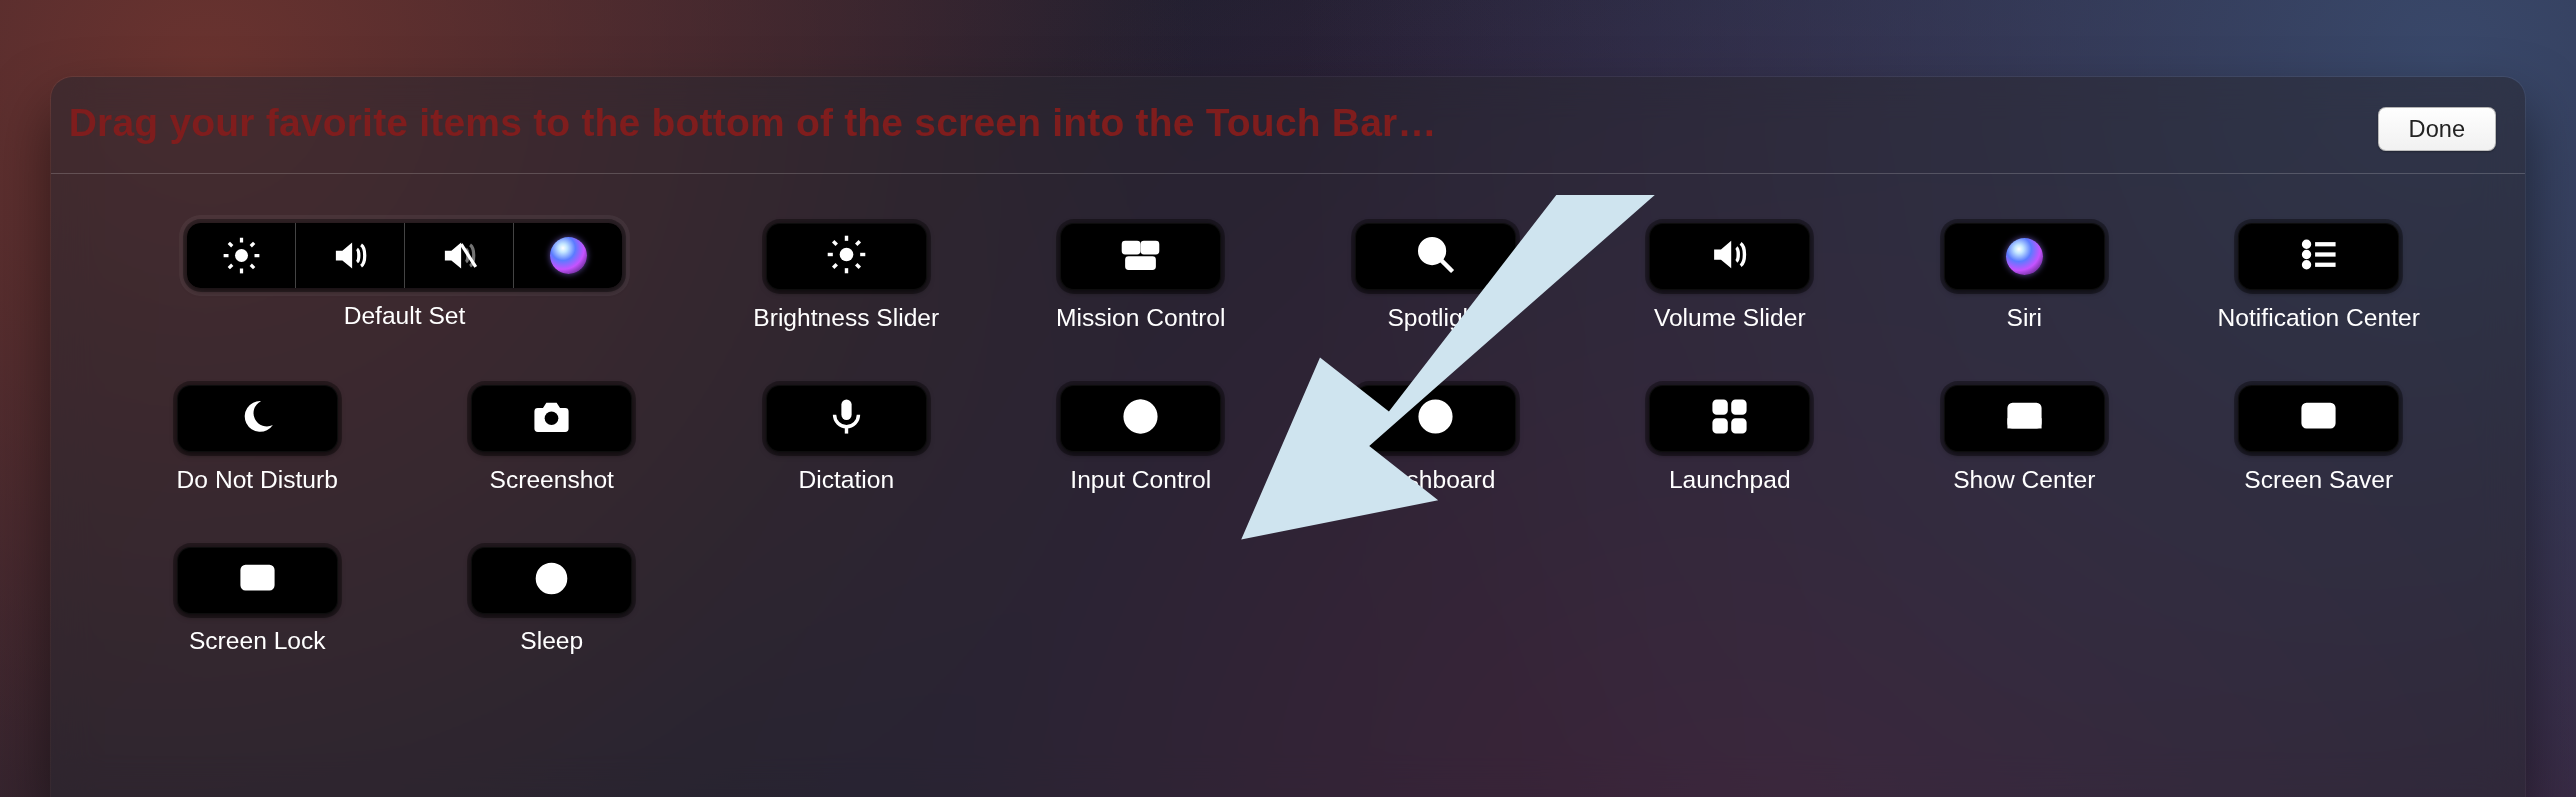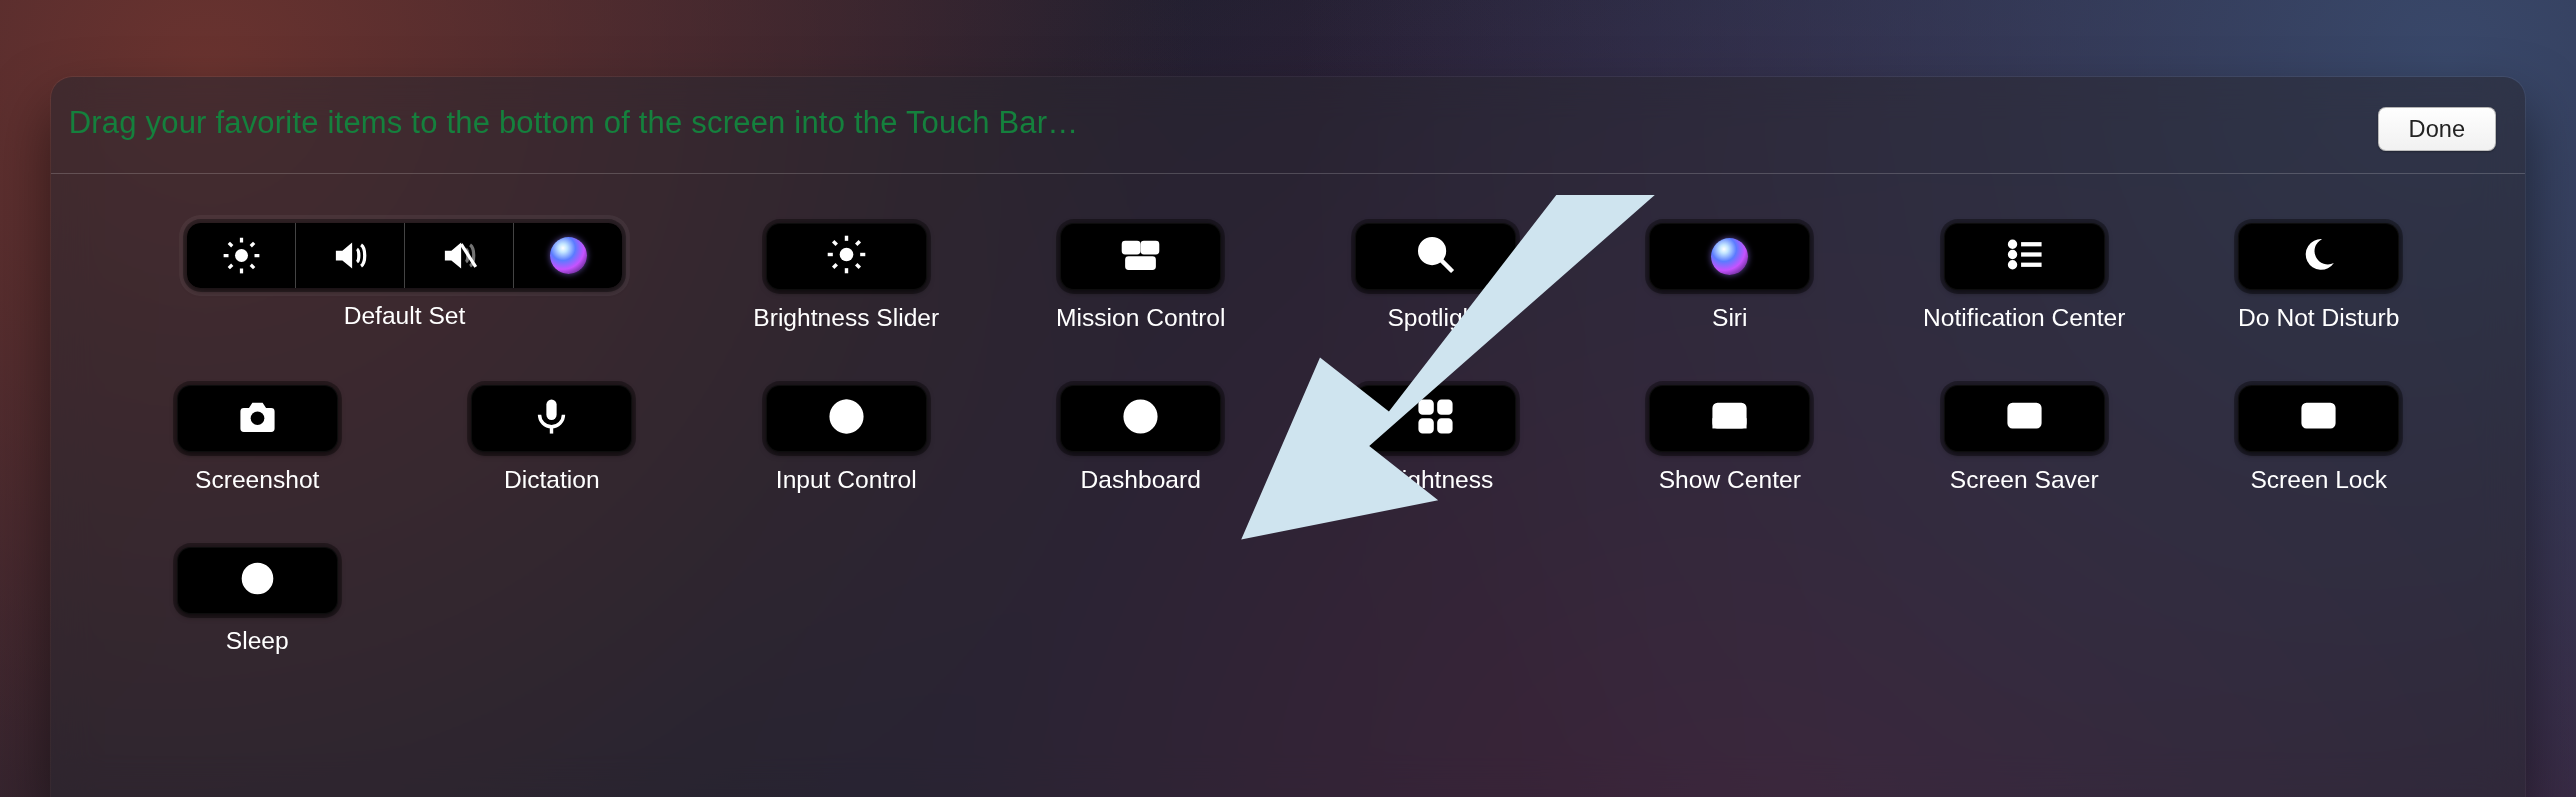--- a/index.html
+++ b/index.html
@@ -16,21 +16,21 @@
     background:rgba(40,38,48,0.55);
     backdrop-filter:blur(19.7px);
     box-shadow:0 0 0 1px rgba(255,255,255,0.06), 0 29.5px 59px rgba(0,0,0,0.5);
   }
   .header {
     display:flex; align-items:center; justify-content:space-between;
     padding:17.7px 29.5px 21.6px 17.7px;
     border-bottom:1px solid rgba(255,255,255,0.18);
   }
   .header-title {
-    color:#15803d; font-size:31px; font-weight:400; letter-spacing:0.2px;
+    color:#7f1d1d; font-size:39px; font-weight:700; letter-spacing:0.2px;
   }
   .done-btn {
     background:linear-gradient(#fefefe,#f1f1f1);
     color:#222; border:1px solid rgba(0,0,0,.25);
     border-radius:7.9px; padding:7.9px 29.5px; font-size:23.6px; font-weight:500;
     box-shadow:0 1px 2px rgba(0,0,0,.3);
     cursor:pointer;
     margin-top:12px;
   }
   .grid {
@@ -157,20 +157,30 @@
     </div>
     <div class="cell">
       <div class="tile">
           <span><svg viewBox="0 0 24 24" fill="none" stroke="#fff" stroke-width="2.5">
               <circle cx="10" cy="10" r="7"></circle>
               <line x1="15" y1="15" x2="22" y2="22"></line>
             </svg></span>
         </div>
       <div class="label">Spotlight</div>
     </div>
+    <div class="cell">
+      <div class="tile">
+          <span><svg viewBox="0 0 24 24">
+              <path d="M3 9v6h4l6 5V4L7 9H3z"></path>
+              <path d="M16 8c1.5 1 1.5 7 0 8" fill="none" stroke="#fff" stroke-width="2"></path>
+              <path d="M18.5 5.5c3 2 3 11 0 13" fill="none" stroke="#fff" stroke-width="2"></path>
+            </svg></span>
+        </div>
+      <div class="label">Volume Slider</div>
+    </div>
 
     <div class="cell">
       <div class="tile">
           <div class="siri-ball"></div>
         </div>
       <div class="label">Siri</div>
     </div>
     <div class="cell">
       <div class="tile">
           <span><svg viewBox="0 0 24 24" fill="none" stroke="#fff" stroke-width="2.5">
@@ -233,21 +243,21 @@
     </div>
     <div class="cell">
       <div class="tile">
           <span><svg viewBox="0 0 24 24" fill="none" stroke="#fff" stroke-width="2">
               <rect x="3" y="3" width="7" height="7" rx="1.5"></rect>
               <rect x="14" y="3" width="7" height="7" rx="1.5"></rect>
               <rect x="3" y="14" width="7" height="7" rx="1.5"></rect>
               <rect x="14" y="14" width="7" height="7" rx="1.5"></rect>
             </svg></span>
         </div>
-      <div class="label">Brightness</div>
+      <div class="label">Launchpad</div>
     </div>
 
     <div class="cell">
       <div class="tile">
           <span><svg viewBox="0 0 24 24" fill="none" stroke="#fff" stroke-width="2">
               <rect x="3" y="5" width="18" height="13" rx="2"></rect>
               <rect x="3" y="14" width="18" height="4" fill="#fff"></rect>
             </svg></span>
         </div>
       <div class="label">Show Center</div>

